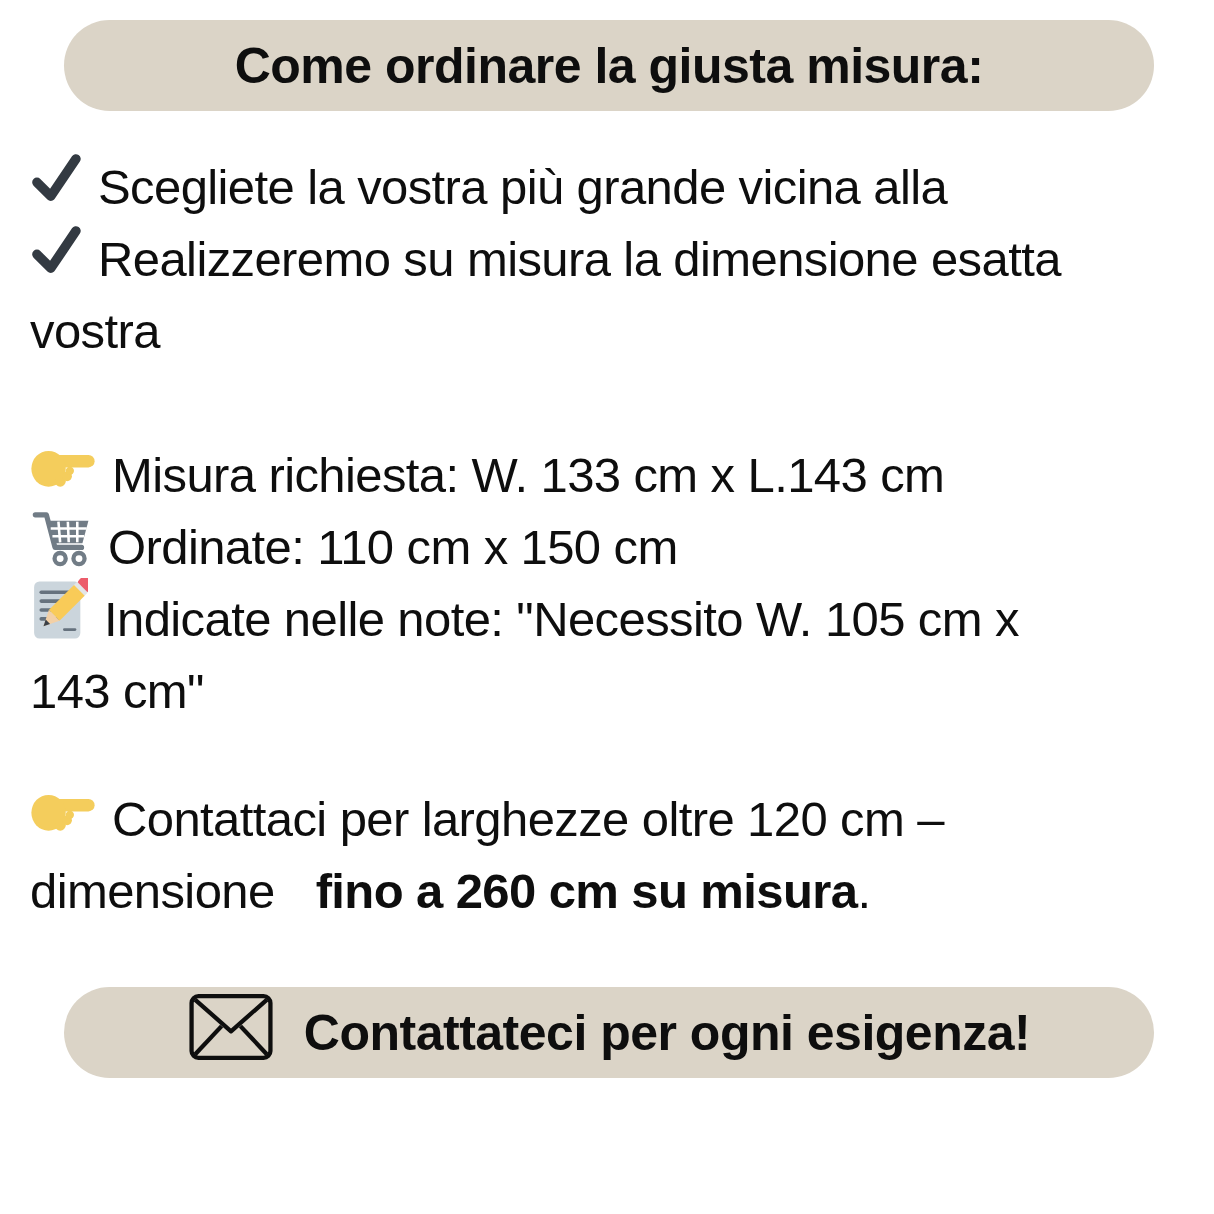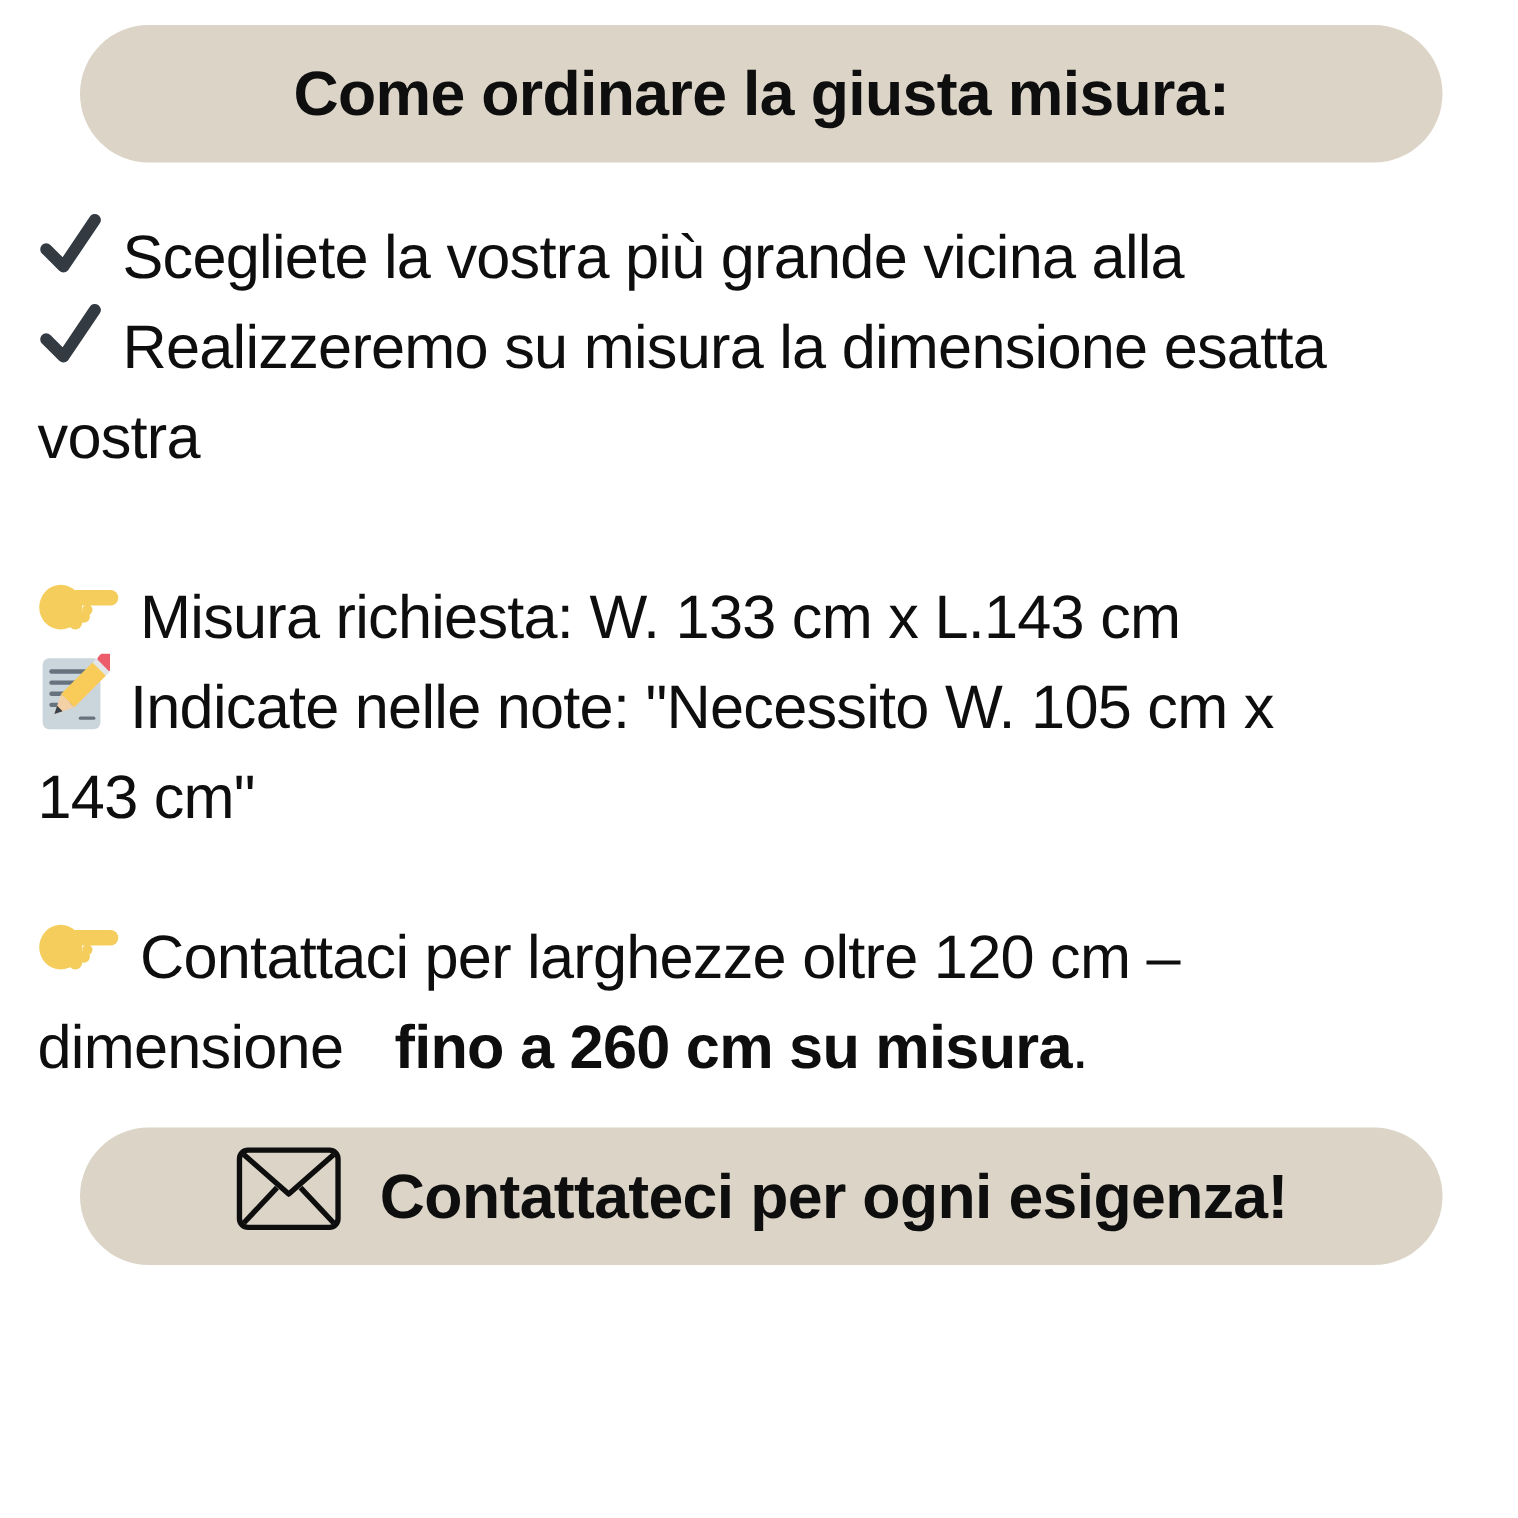--- a/index.html
+++ b/index.html
@@ -6,34 +6,34 @@
   body {
     width:1214px; height:1214px;
     background:#ffffff;
     font-family:"Liberation Sans", sans-serif;
     color:#0e0e0e;
     overflow:hidden;
   }
   .pill {
     background:#DBD4C7;
     border-radius:60px;
-    height:110px;
+    height:91px;
     margin:0 60px 0 64px;
     display:flex;
     align-items:center;
     justify-content:center;
   }
   .header-pill {
     margin-top:20px;
     font-size:50px;
     font-weight:700;
     letter-spacing:-0.5px;
   }
   .footer-pill {
-    margin-top:28px;
+    margin-top:60px;
     font-size:50px;
     font-weight:700;
     letter-spacing:-0.5px;
     gap:30px;
   }
   .body-text { margin:40px 14px 0 30px; }
   .line {
     font-size:49px;
     line-height:72px;
     height:72px;
@@ -88,20 +88,37 @@
             <rect x="30" y="22" width="64" height="18" rx="9"></rect>
             <ellipse cx="27" cy="42" rx="25" ry="26"></ellipse>
             <circle cx="44" cy="60" r="8"></circle>
             <circle cx="54" cy="53" r="7"></circle>
             <circle cx="58" cy="45" r="6"></circle>
           </g>
         </svg>
       </span><span>Misura richiesta: W. 133 cm x L.143 cm</span>
     </div>
 
+    <div class="line">
+      <span class="icon">
+        <svg width="62" height="60" viewBox="0 0 72 70">
+          <path d="M6 8 H19 L29 46 H60" fill="none" stroke="#717C86" stroke-width="6" stroke-linecap="round" stroke-linejoin="round"></path>
+          <path d="M22 15 H68 L61 41 H28 Z" fill="#717C86"></path>
+          <g stroke="#FFFFFF" stroke-width="3">
+            <line x1="24" y1="24" x2="66" y2="24"></line>
+            <line x1="26" y1="33" x2="63" y2="33"></line>
+            <line x1="33" y1="16" x2="35" y2="40"></line>
+            <line x1="44" y1="16" x2="45" y2="40"></line>
+            <line x1="55" y1="16" x2="55" y2="40"></line>
+          </g>
+          <circle cx="35" cy="59" r="6.5" fill="none" stroke="#717C86" stroke-width="5"></circle>
+          <circle cx="57" cy="59" r="6.5" fill="none" stroke="#717C86" stroke-width="5"></circle>
+        </svg>
+      </span><span>Ordinate: 110 cm x 150 cm</span>
+    </div>
 
     <div class="line">
       <span class="icon">
         <svg width="58" height="64" viewBox="0 0 64 72">
           <rect x="4" y="4" width="52" height="64" rx="6" fill="#CBD5DC"></rect>
           <g stroke="#66727E" stroke-width="4" stroke-linecap="round">
             <line x1="12" y1="16" x2="46" y2="16"></line>
             <line x1="12" y1="26" x2="42" y2="26"></line>
             <line x1="12" y1="36" x2="36" y2="36"></line>
             <line x1="12" y1="46" x2="30" y2="46"></line>

